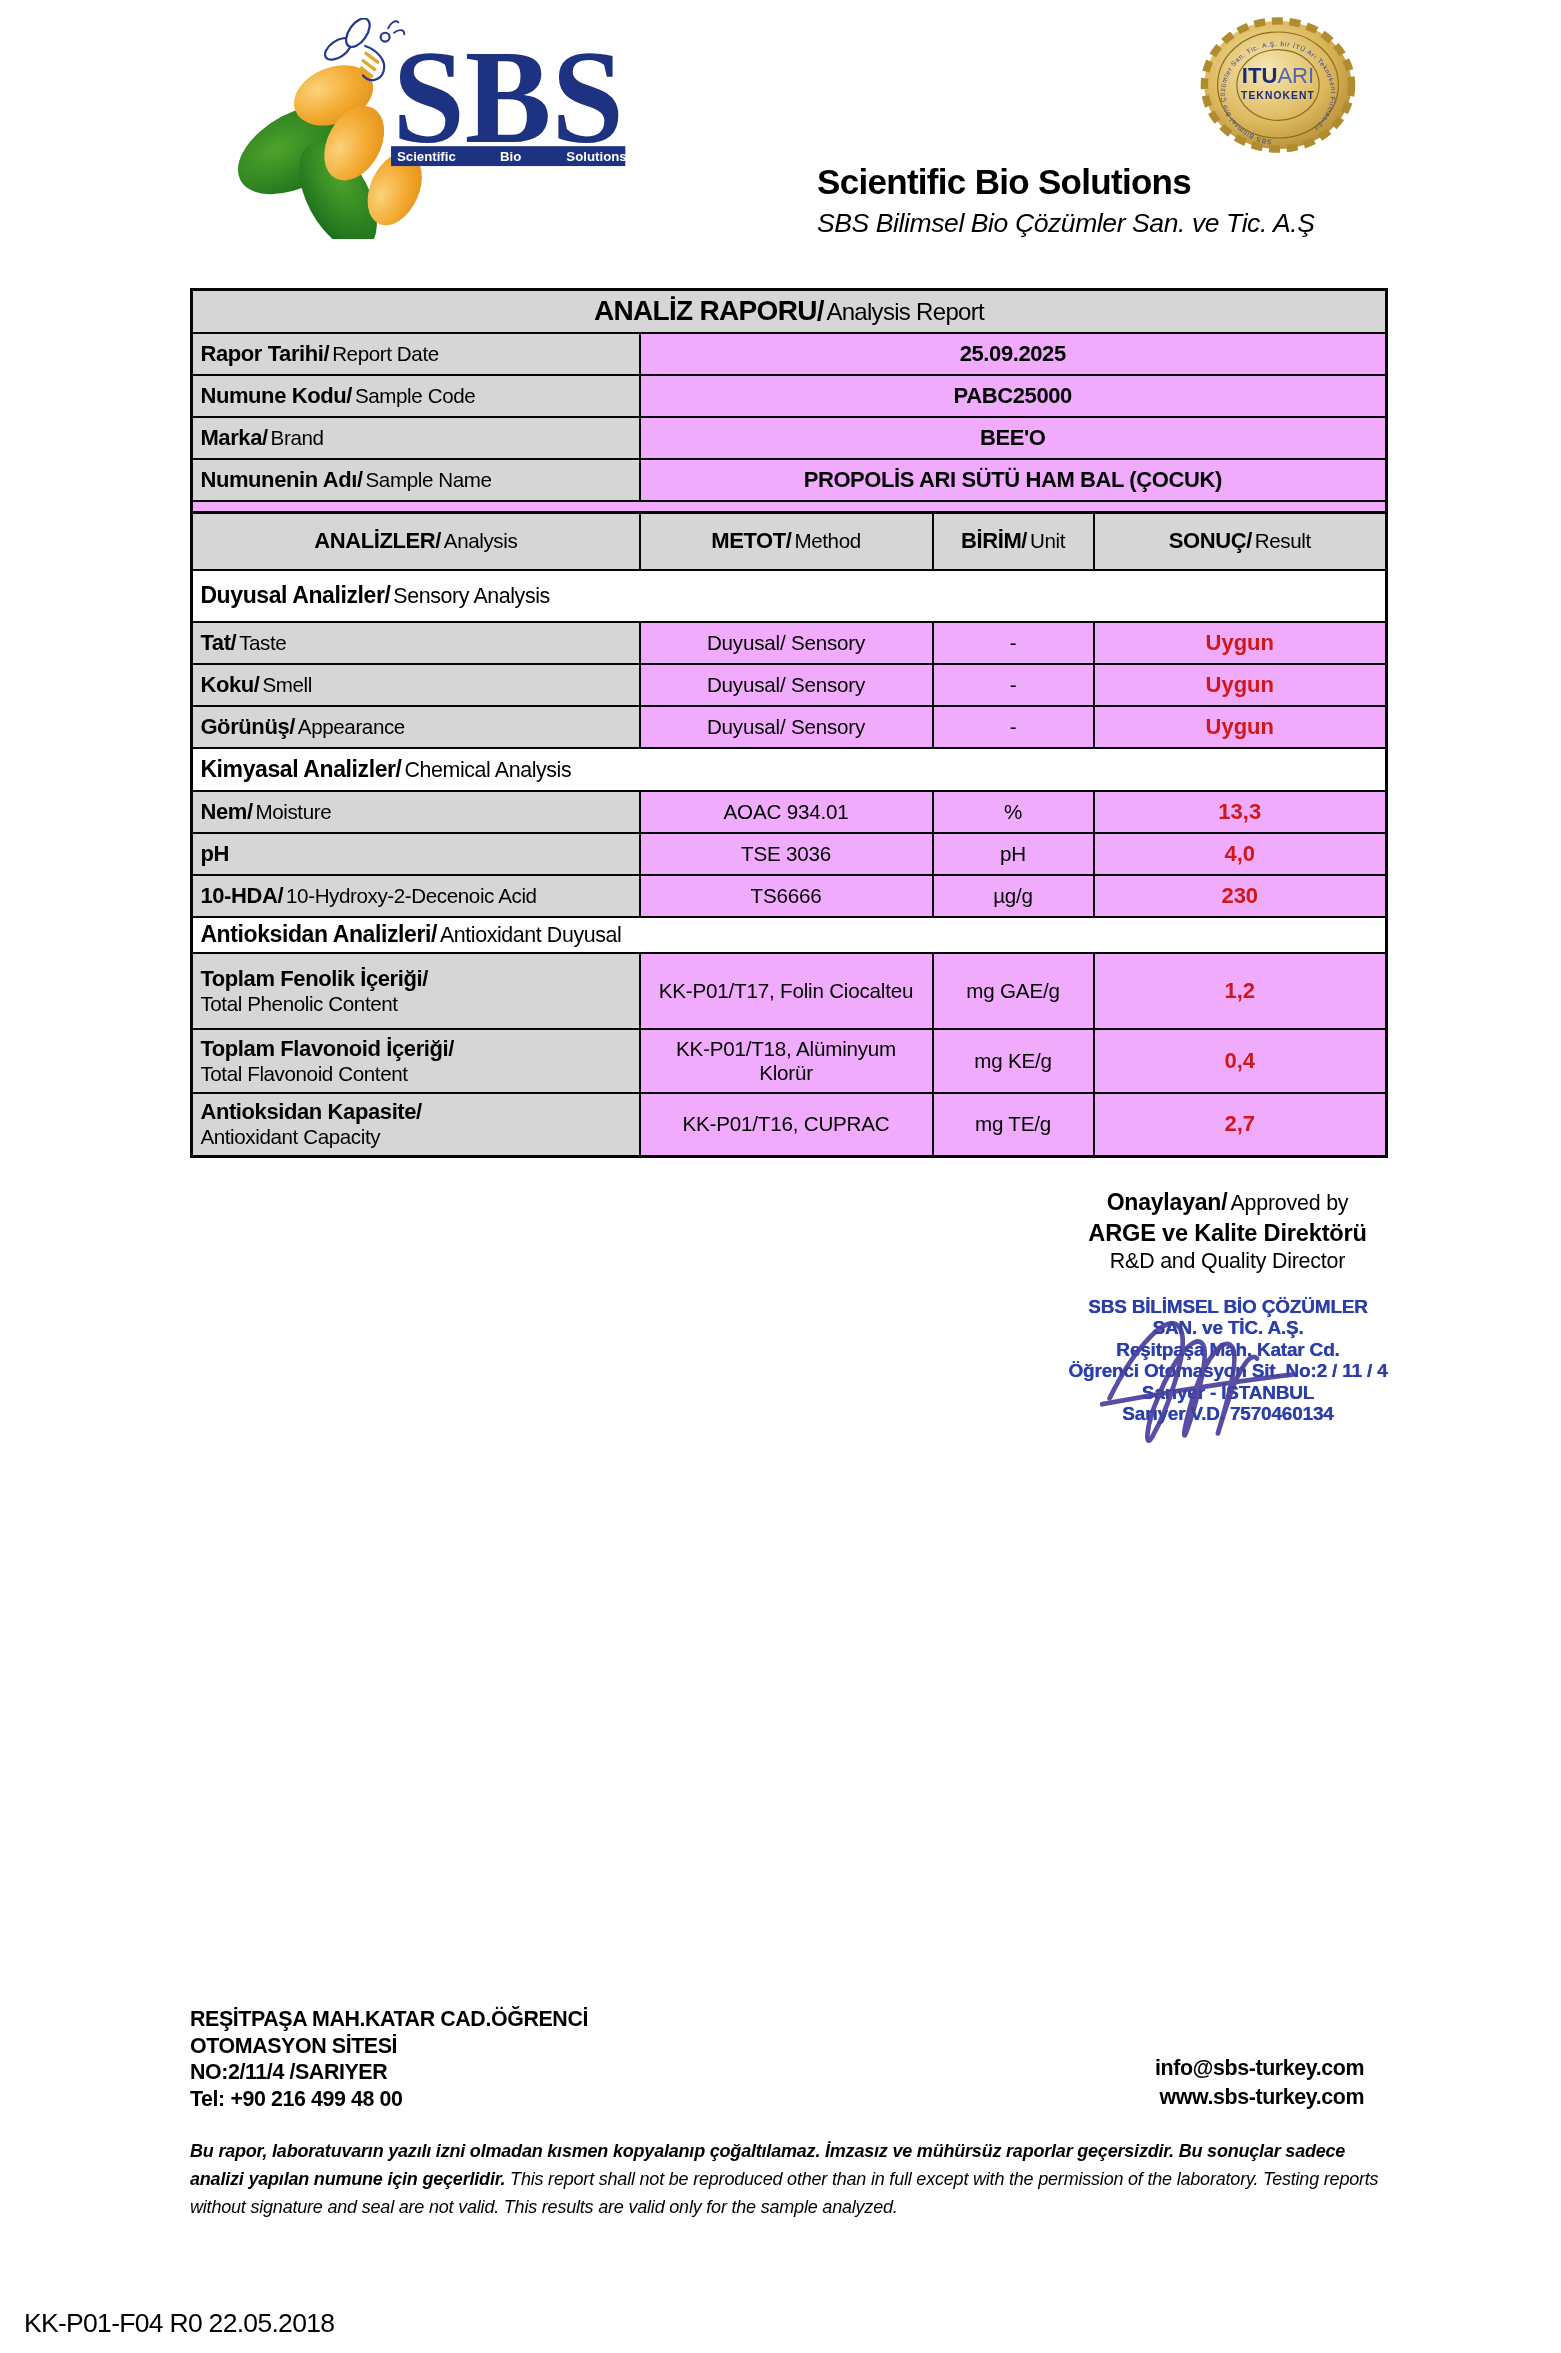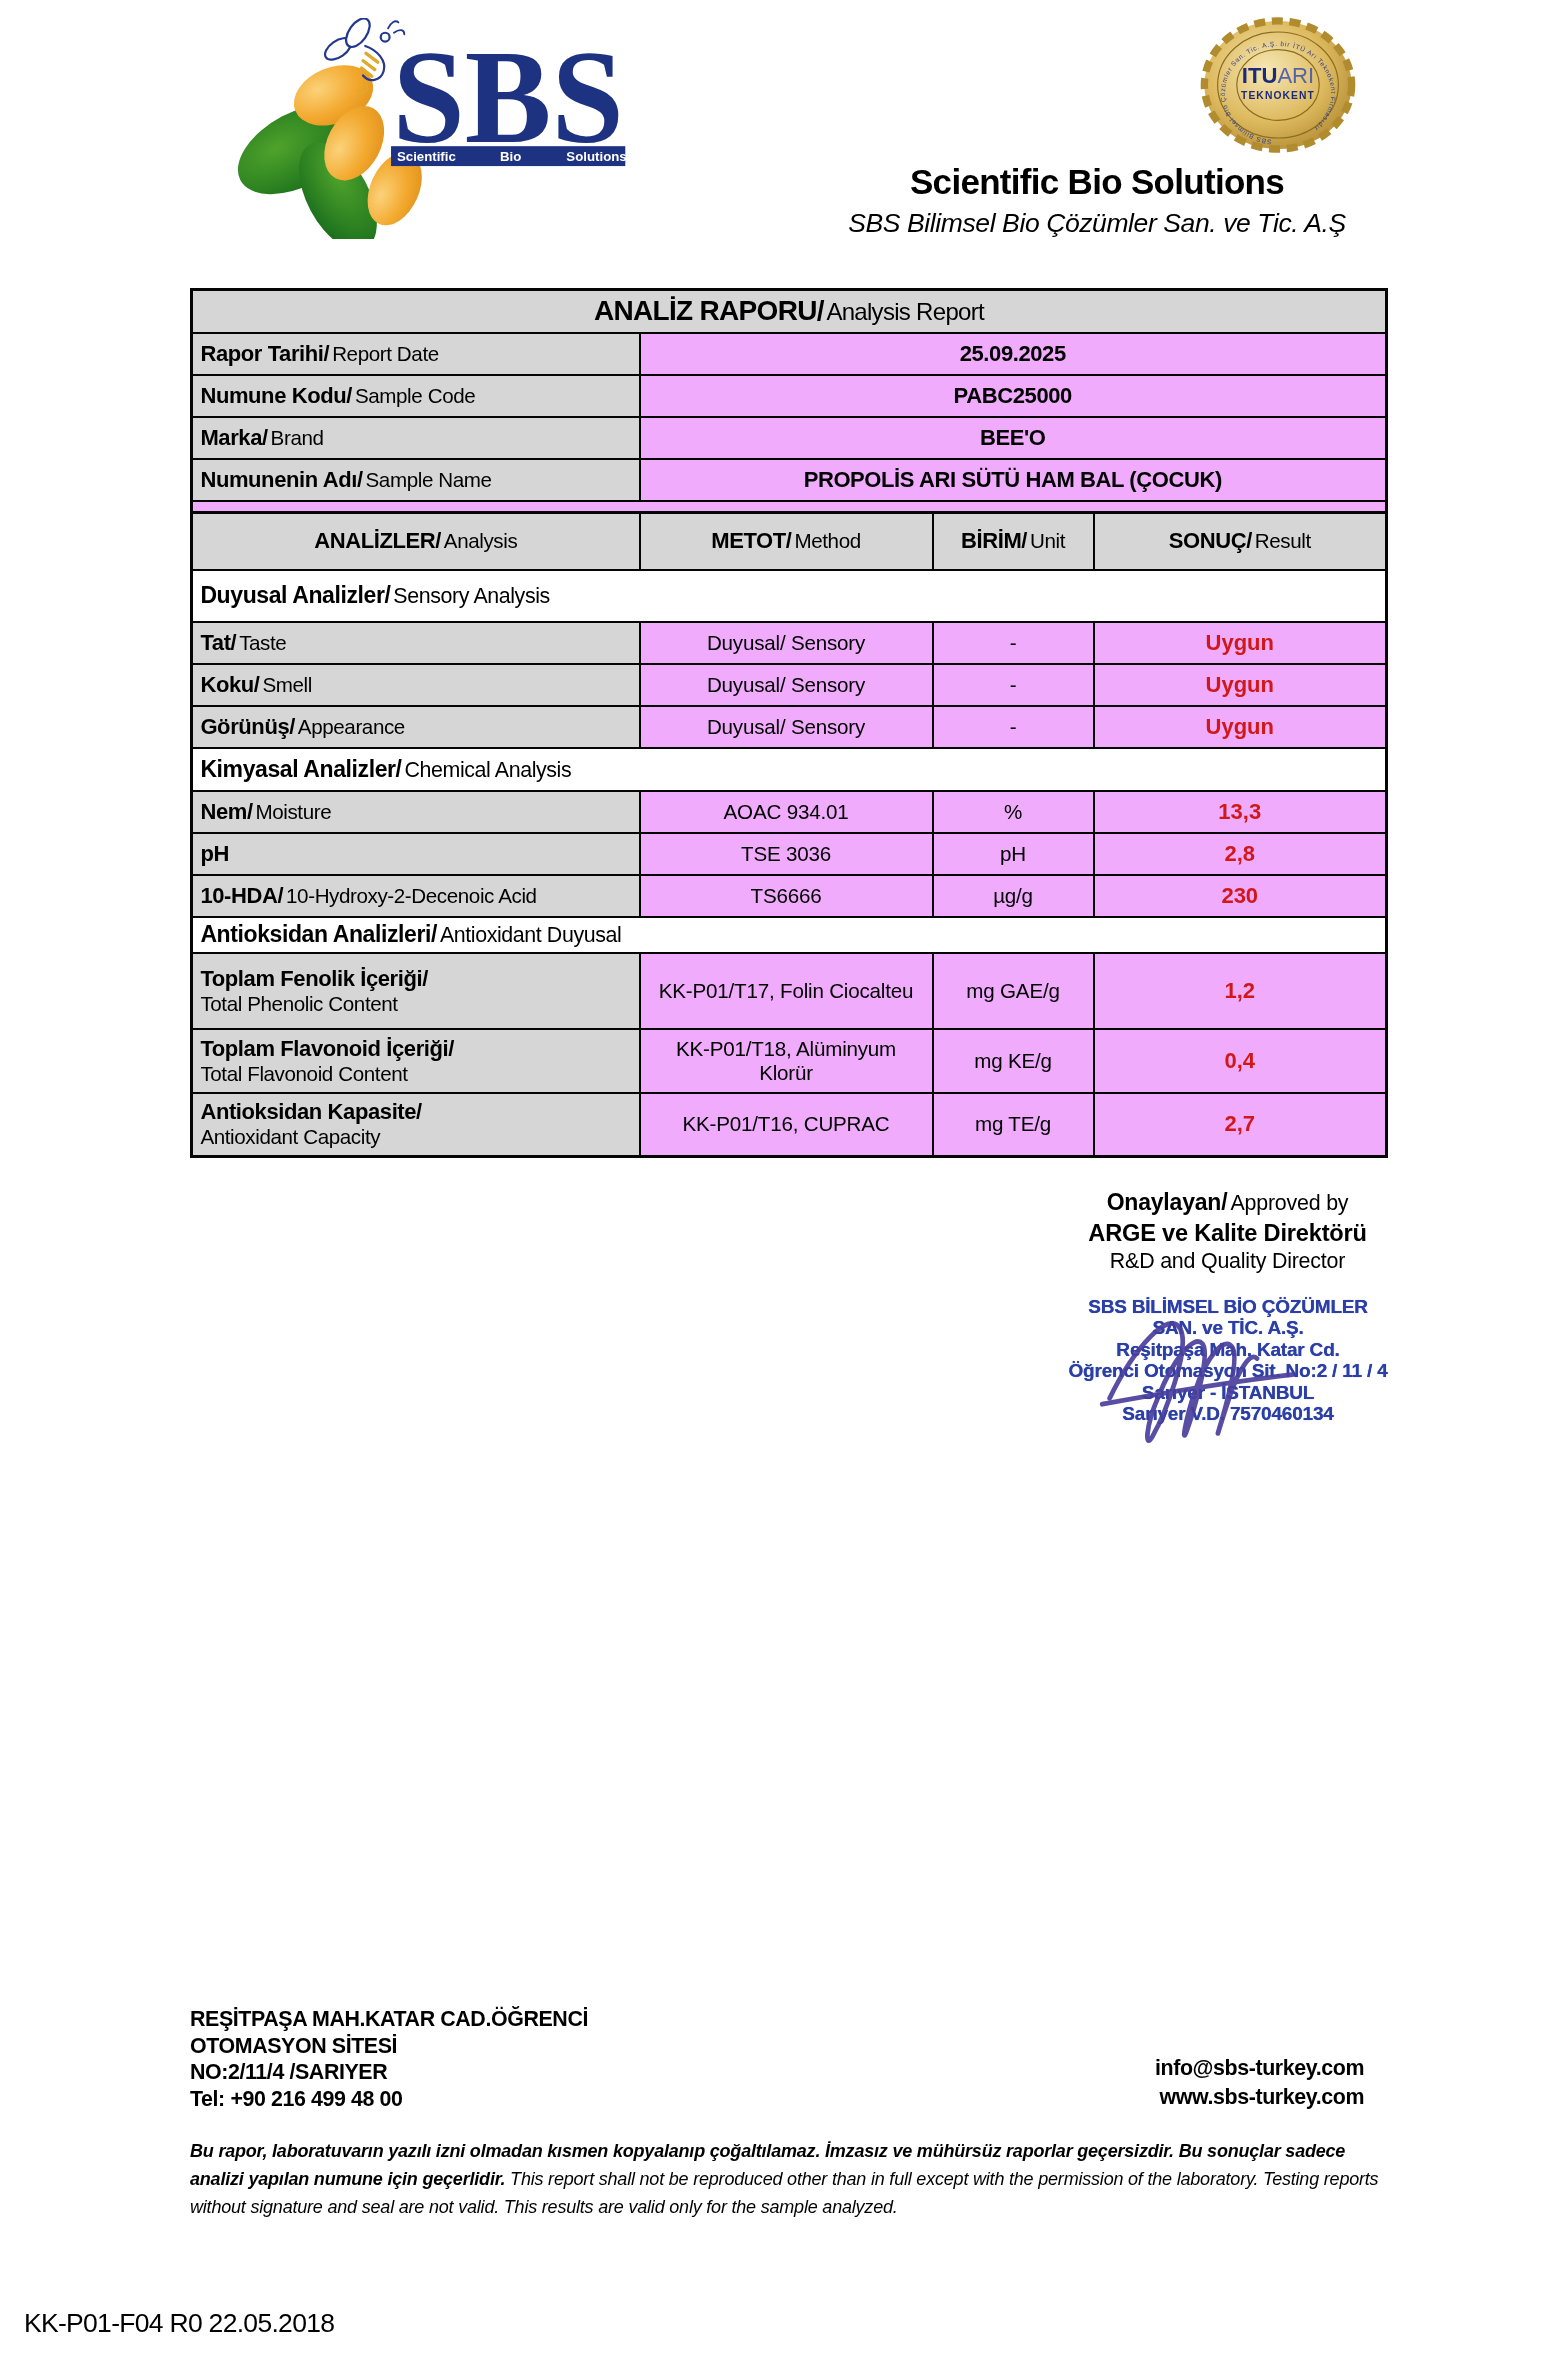--- a/index.html
+++ b/index.html
@@ -21,21 +21,21 @@
   .value-cell{text-align:center;font-weight:bold;font-size:22px;letter-spacing:-0.4px;}
   .hdr-cell{text-align:center;letter-spacing:-0.4px;}
   .section-cell{text-align:left;letter-spacing:-0.4px;background:#fff;}
   .sec-tr{font-weight:bold;font-size:23px;}
   .sec-en{font-size:21.4px;}
   .method-cell,.unit-cell{text-align:center;font-size:20.6px;letter-spacing:-0.2px;}
   .result-cell{text-align:center;font-weight:bold;font-size:22px;color:var(--result-red,#d01818);}
   .two-line .l2{font-weight:normal;font-size:20.6px;}
 
   
-  .company-block{right:184px;top:162px;width:560px;text-align:center;}
+  .company-block{right:184px;top:162px;width:560px;text-align:left;}
   .company-en{font-size:35px;font-weight:bold;letter-spacing:-0.7px;}
   .company-tr{font-size:26.5px;font-style:italic;margin-top:5.9px;letter-spacing:-0.4px;}
 
   
   .approval{left:1069px;top:1189px;width:317px;text-align:center;letter-spacing:-0.2px;}
   .app-l1-tr{font-weight:bold;font-size:23px;}
   .app-l1-en{font-size:21.4px;}
   .app-l2{font-weight:bold;font-size:23.6px;margin-top:3.7px;}
   .app-l3{font-size:21.4px;margin-top:2.2px;}
   .stamp{left:1062px;top:1296px;width:332px;text-align:center;color:var(--stamp-blue,#2b3fa6);
@@ -203,21 +203,21 @@
       <tr style="height: 42px;">
         <td class="gray label-cell"><span class="lbl-tr">Nem/</span> <span class="lbl-en">Moisture</span></td>
         <td class="white method-cell">AOAC 934.01</td>
         <td class="white unit-cell">%</td>
         <td class="white result-cell">13,3</td>
       </tr>
       <tr style="height: 42px;">
         <td class="gray label-cell"><span class="lbl-tr">pH</span></td>
         <td class="white method-cell">TSE 3036</td>
         <td class="white unit-cell">pH</td>
-        <td class="white result-cell">2,8</td>
+        <td class="white result-cell">4,0</td>
       </tr>
       <tr style="height: 42px;">
         <td class="gray label-cell"><span class="lbl-tr">10-HDA/</span> <span class="lbl-en">10-Hydroxy-2-Decenoic Acid</span></td>
         <td class="white method-cell">TS6666</td>
         <td class="white unit-cell">µg/g</td>
         <td class="white result-cell">230</td>
       </tr>
       <tr style="height: 36px;">
         <td class="section-cell" colspan="4"><span class="sec-tr">Antioksidan Analizleri/</span> <span class="sec-en">Antioxidant Duyusal</span></td>
       </tr>

